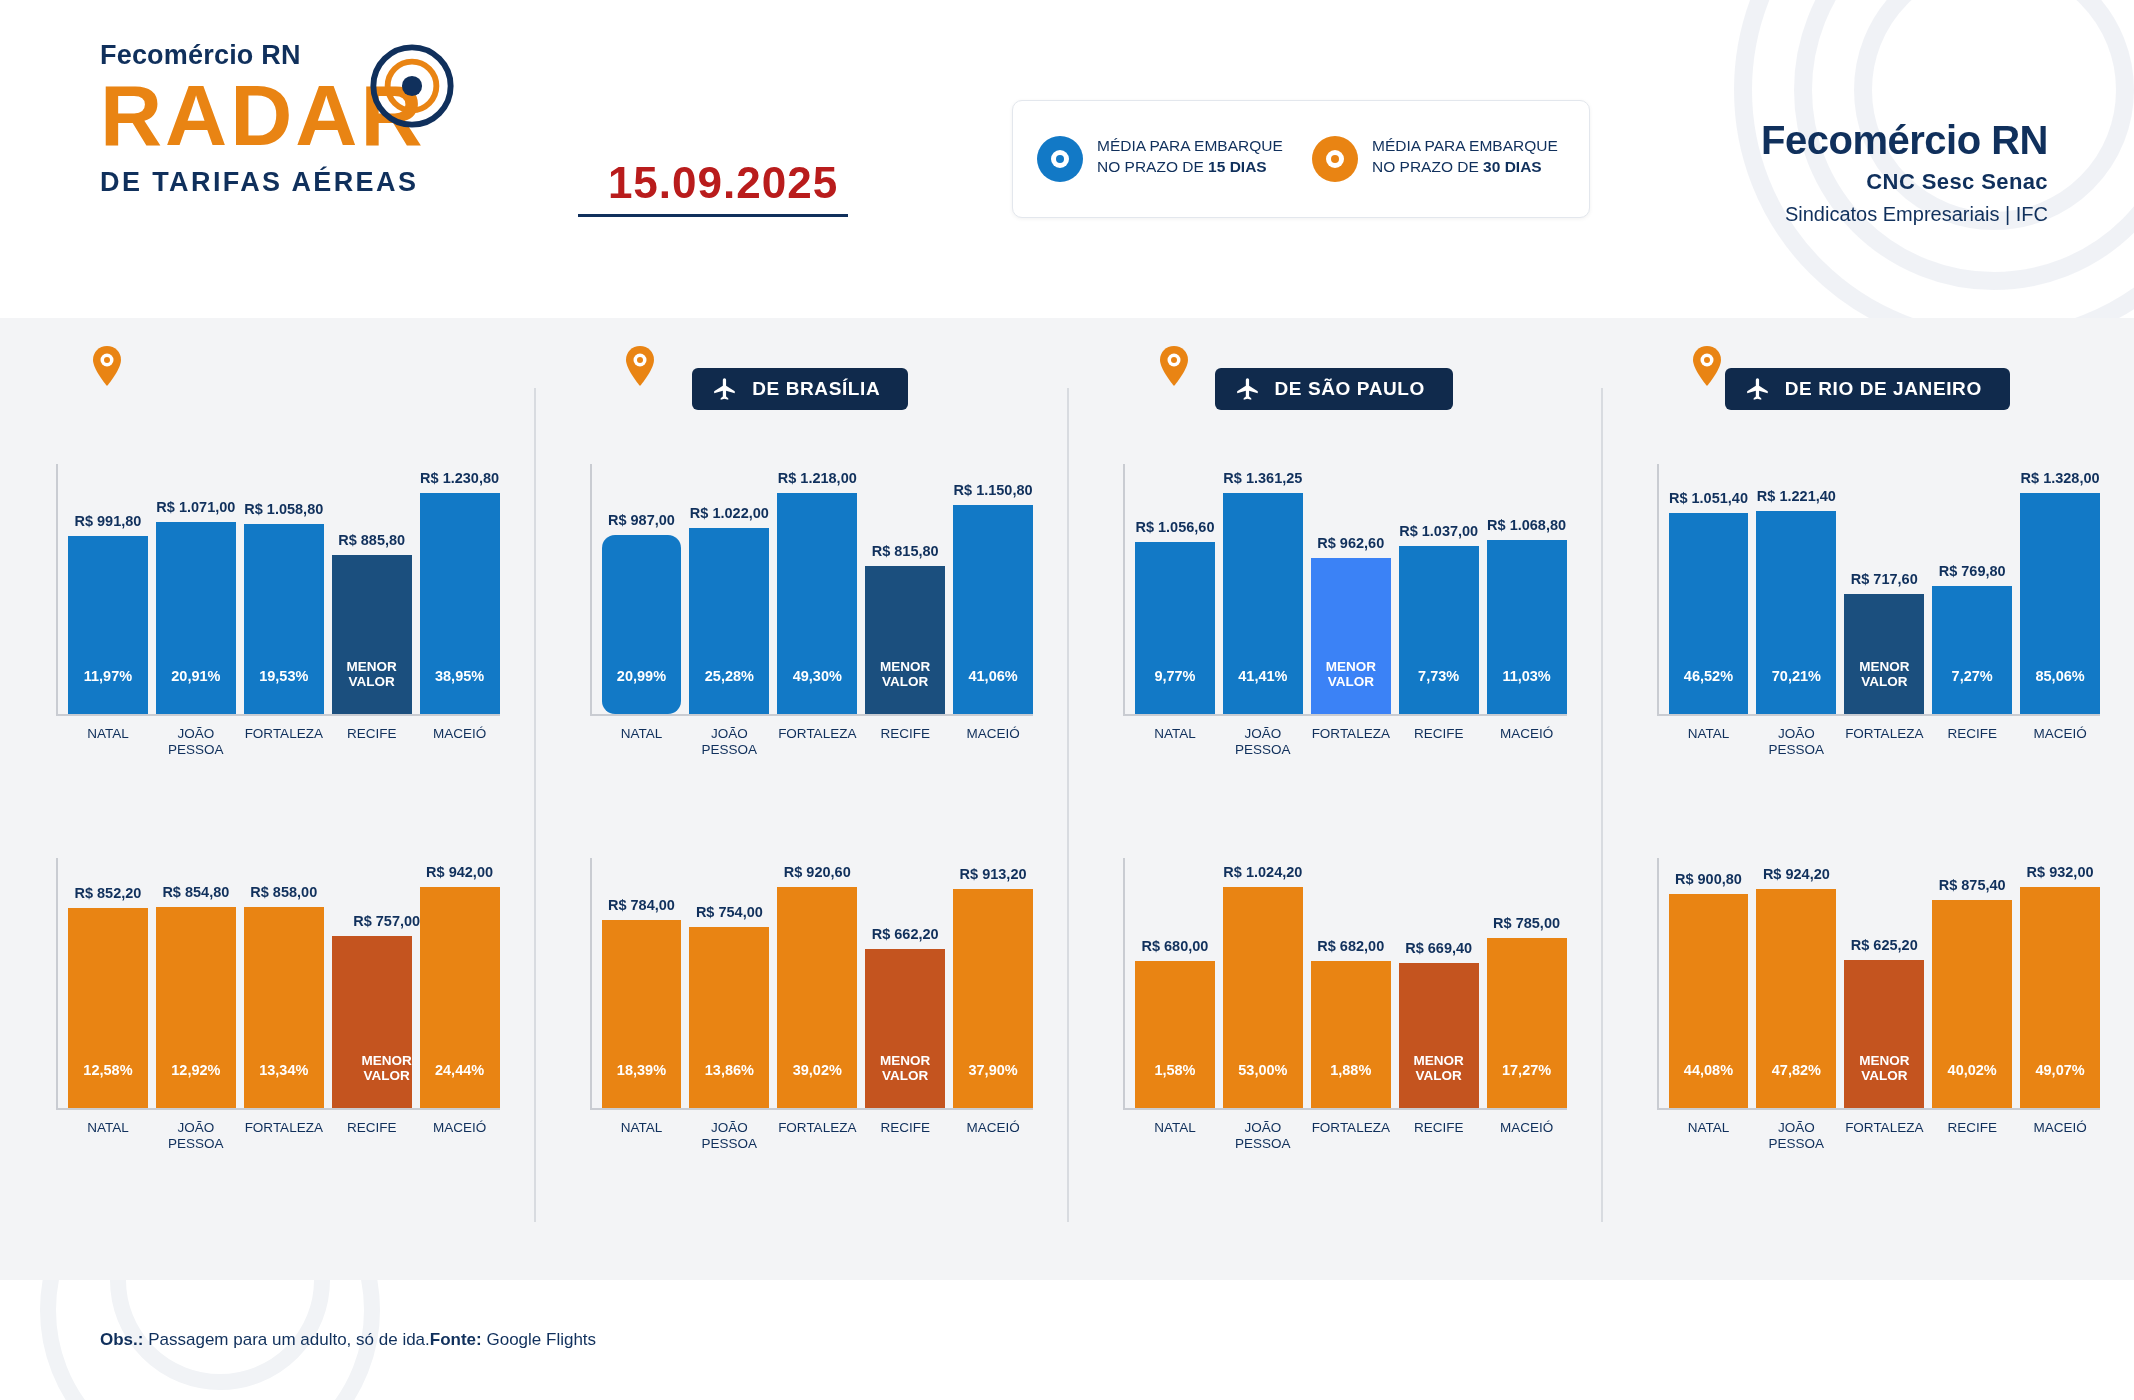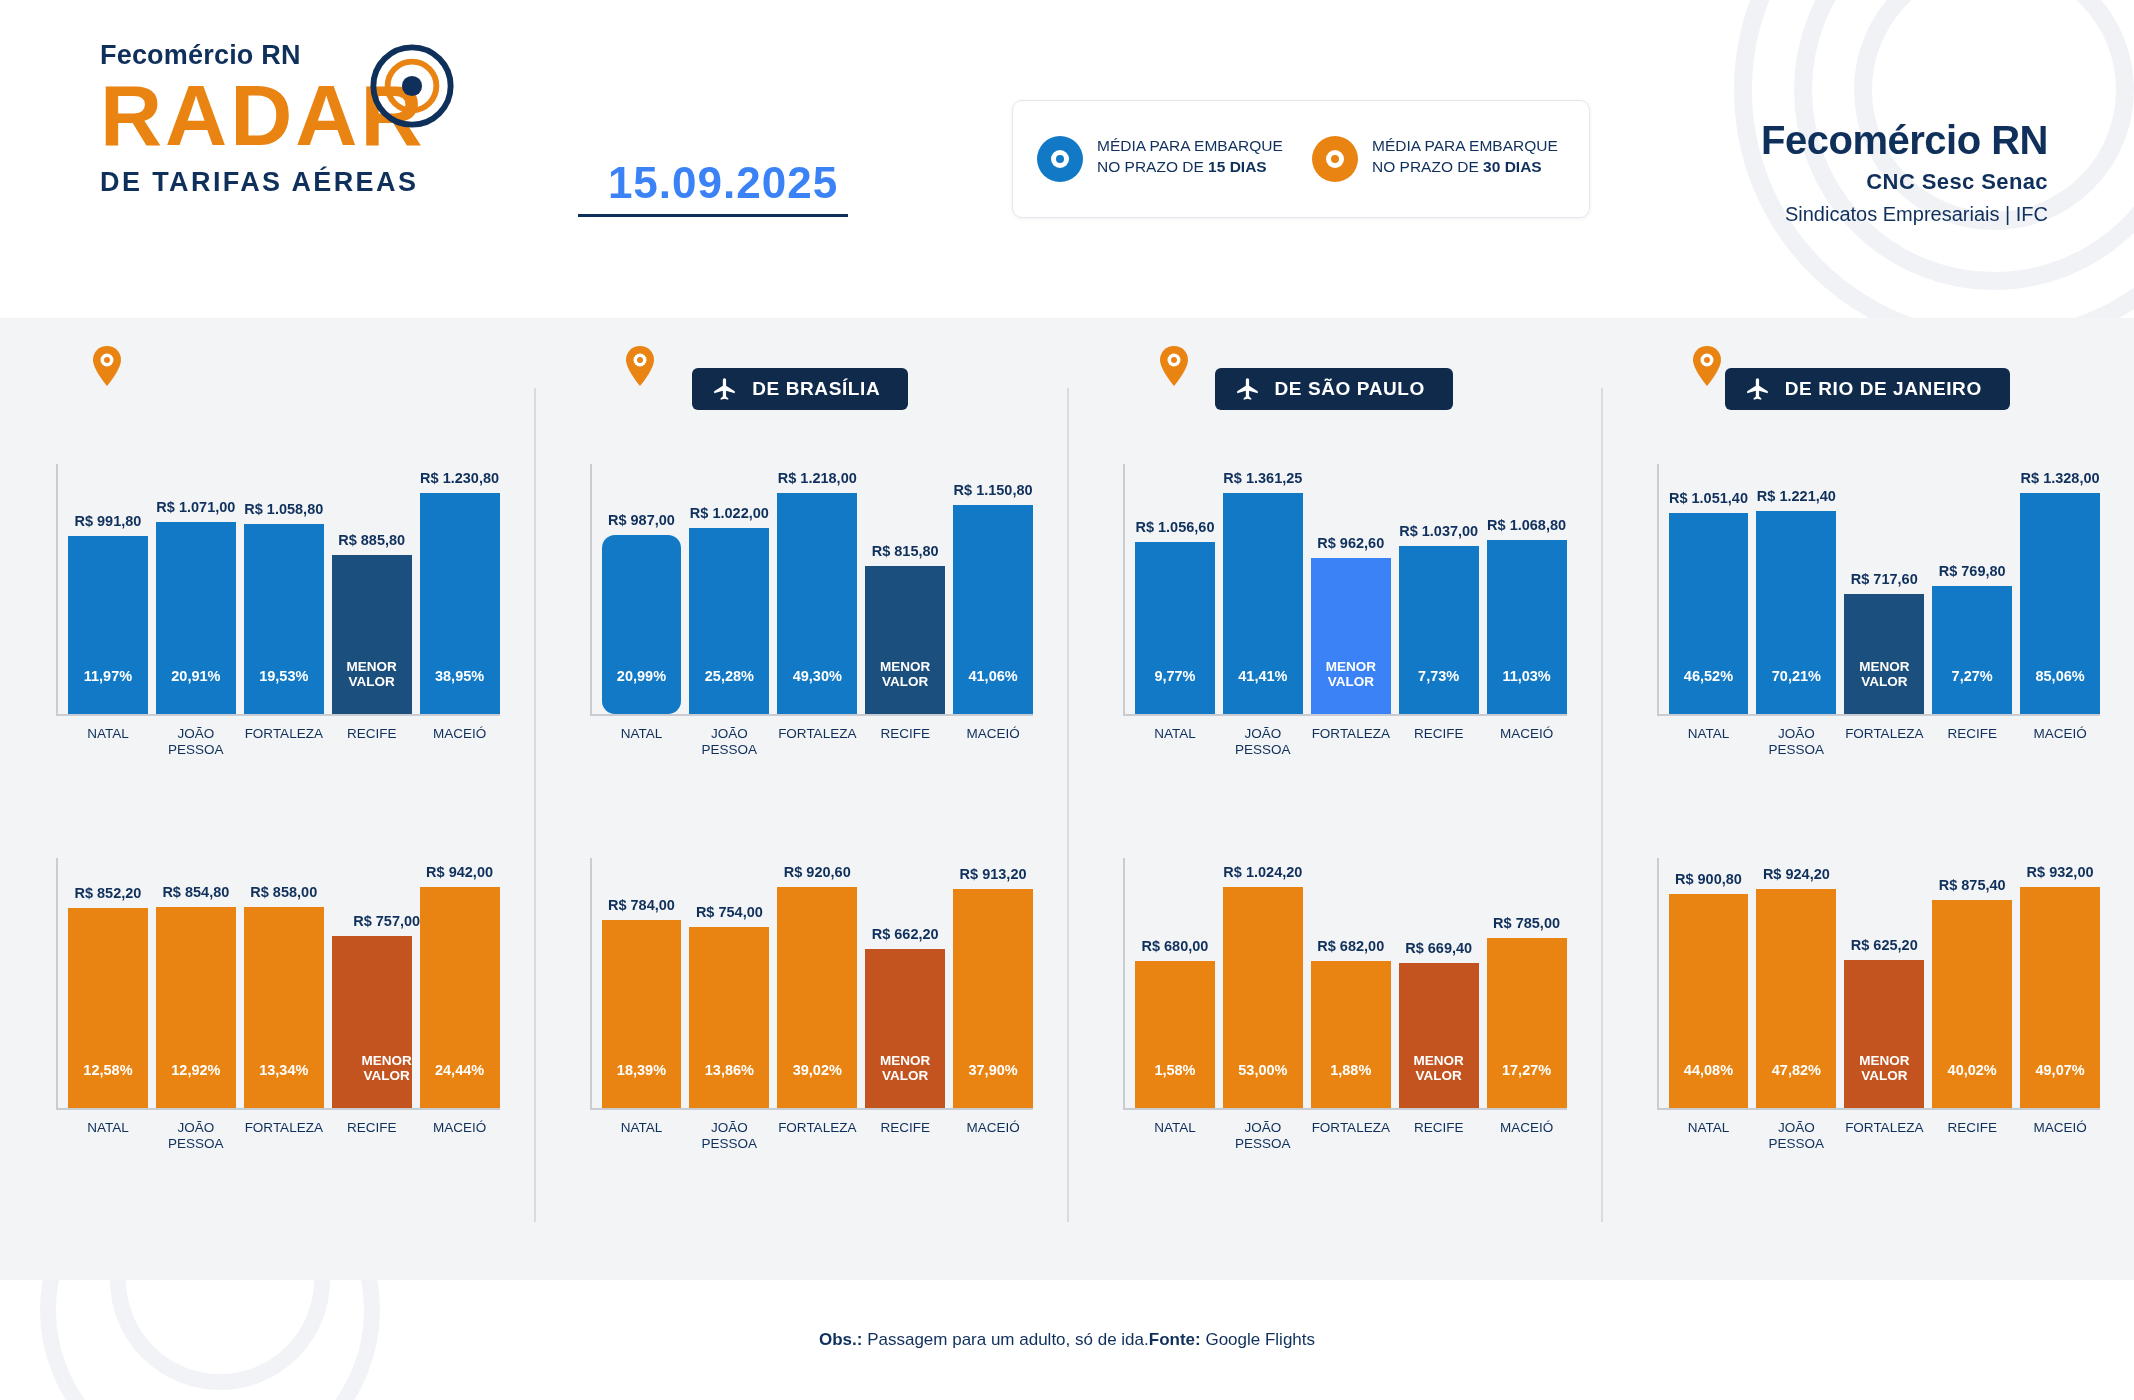--- a/index.html
+++ b/index.html
@@ -70,21 +70,21 @@
   }
 
   .date-block {
     position: absolute;
     left: 578px;
     top: 158px;
     width: 290px;
   }
   .date-text {
     font-size: 44px;
-    color: #3b82f6;
+    color: #b91c1c;
     font-weight: bold;
     letter-spacing: 1px;
     text-align: center;
   }
   .date-rule {
     margin-top: 6px;
     height: 3px;
     background: #10305c;
     width: 270px;
   }
@@ -299,21 +299,21 @@
 
   .chart.lower { margin-top: 64px; }
 
   
   .footer {
     position: relative;
     height: 120px;
     background: #ffffff;
     display: flex;
     align-items: center;
-    justify-content: center;
+    justify-content: flex-start;
     padding: 0 100px;
     overflow: hidden;
   }
   .footer-ring {
     position: absolute;
     left: 40px;
     top: -140px;
     width: 340px; height: 340px;
     border-radius: 50%;
     border: 16px solid #f1f3f6;

